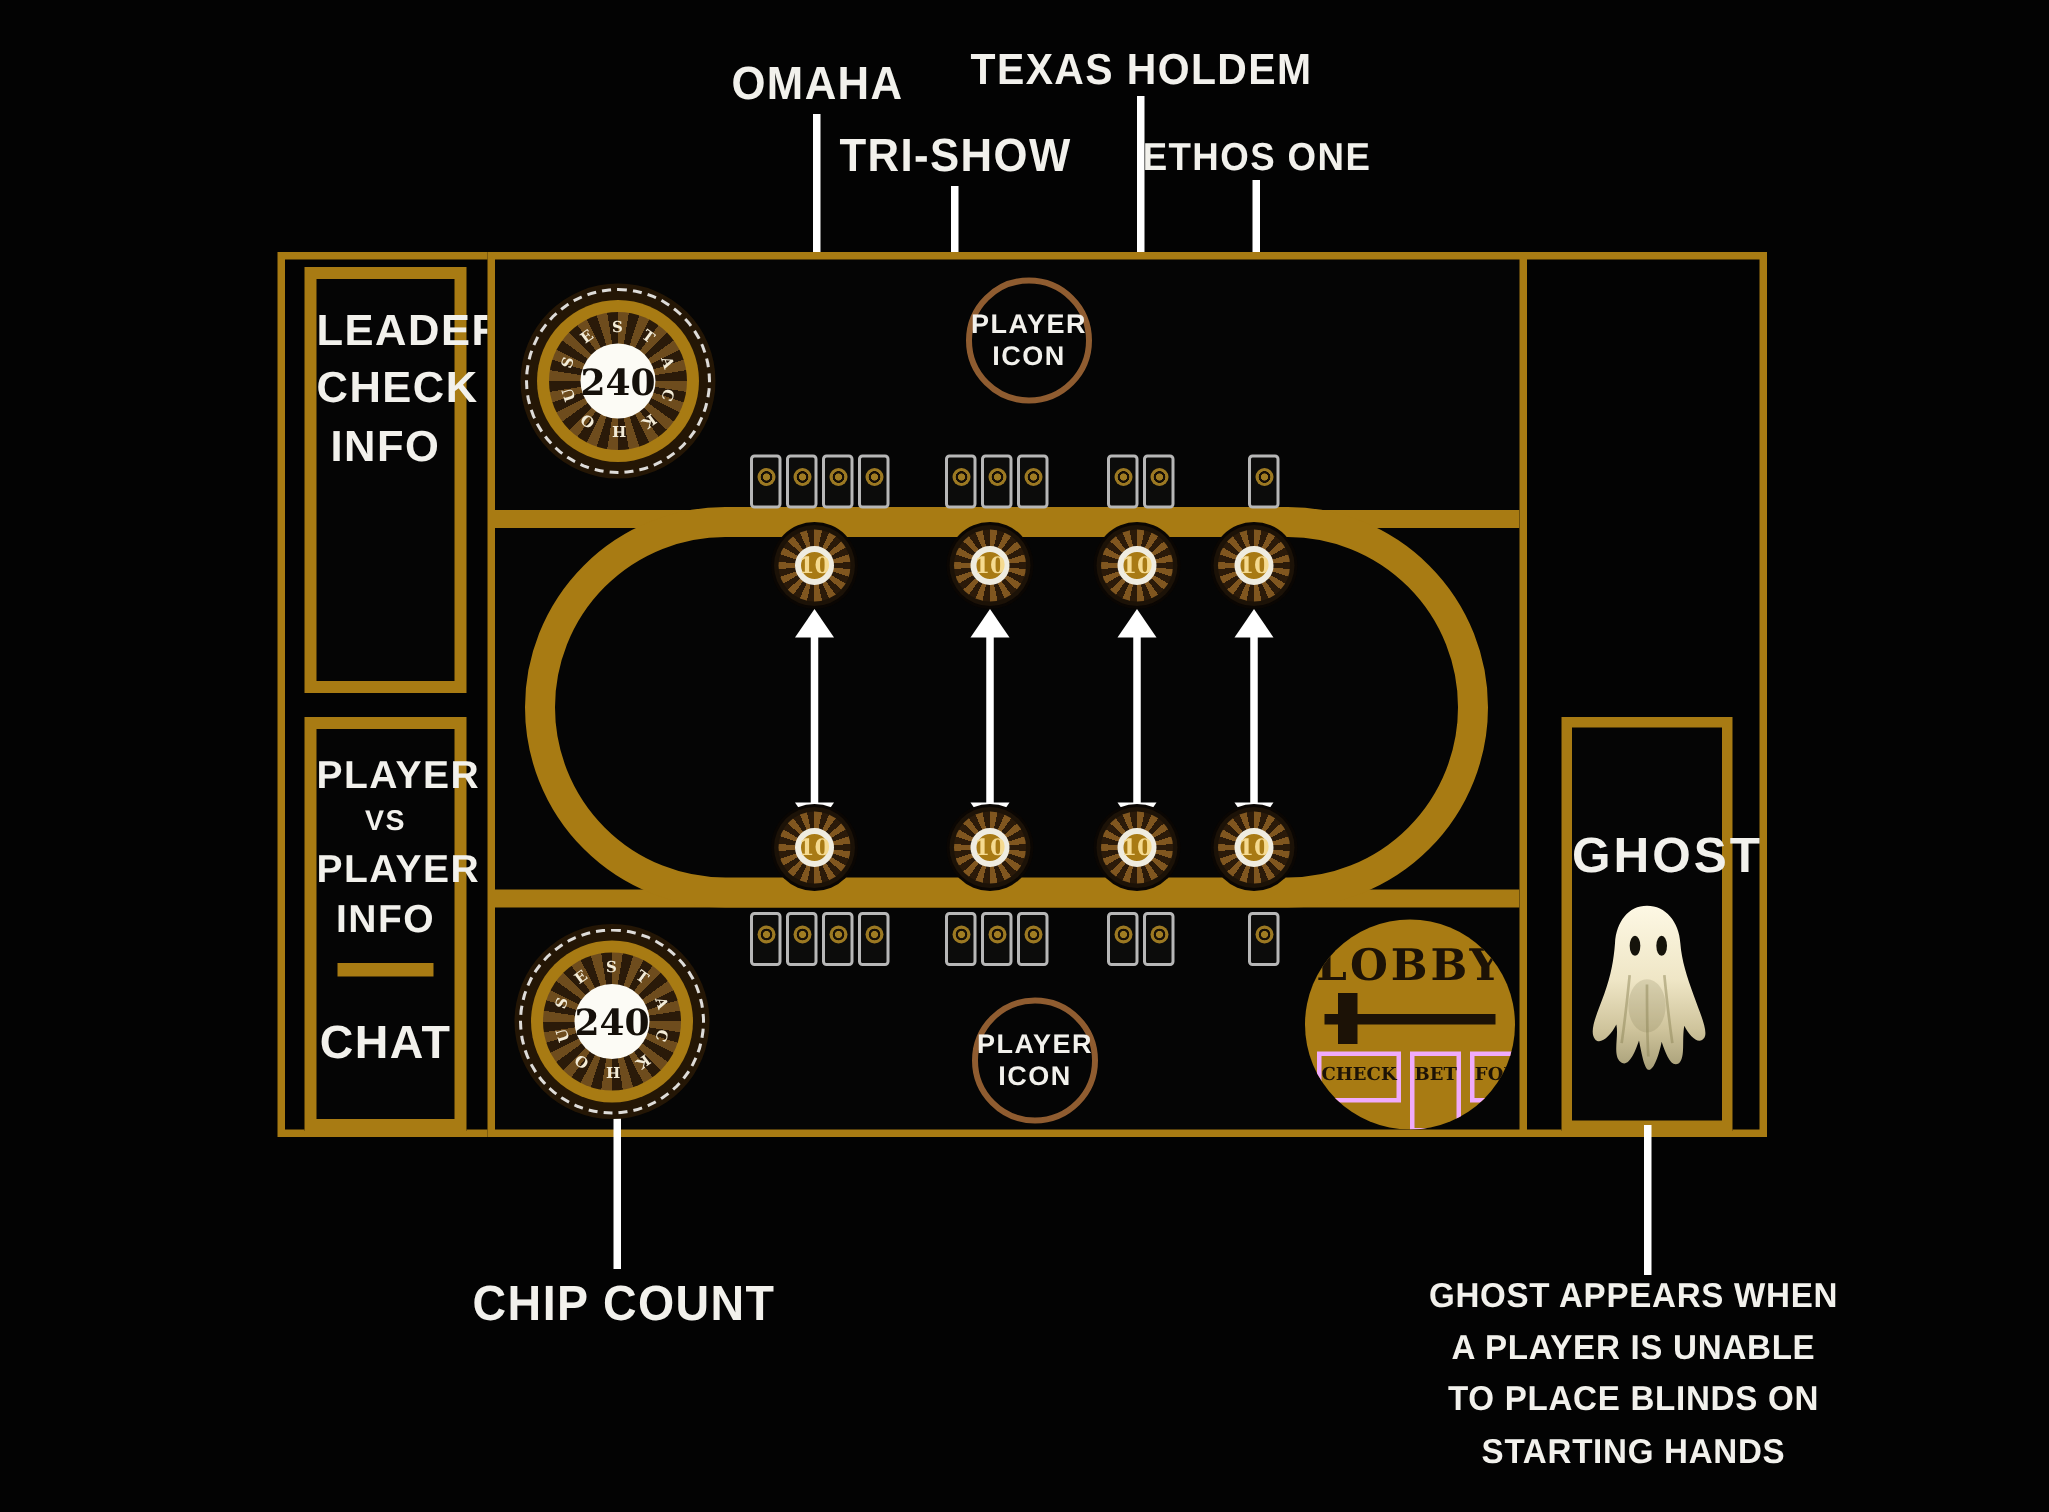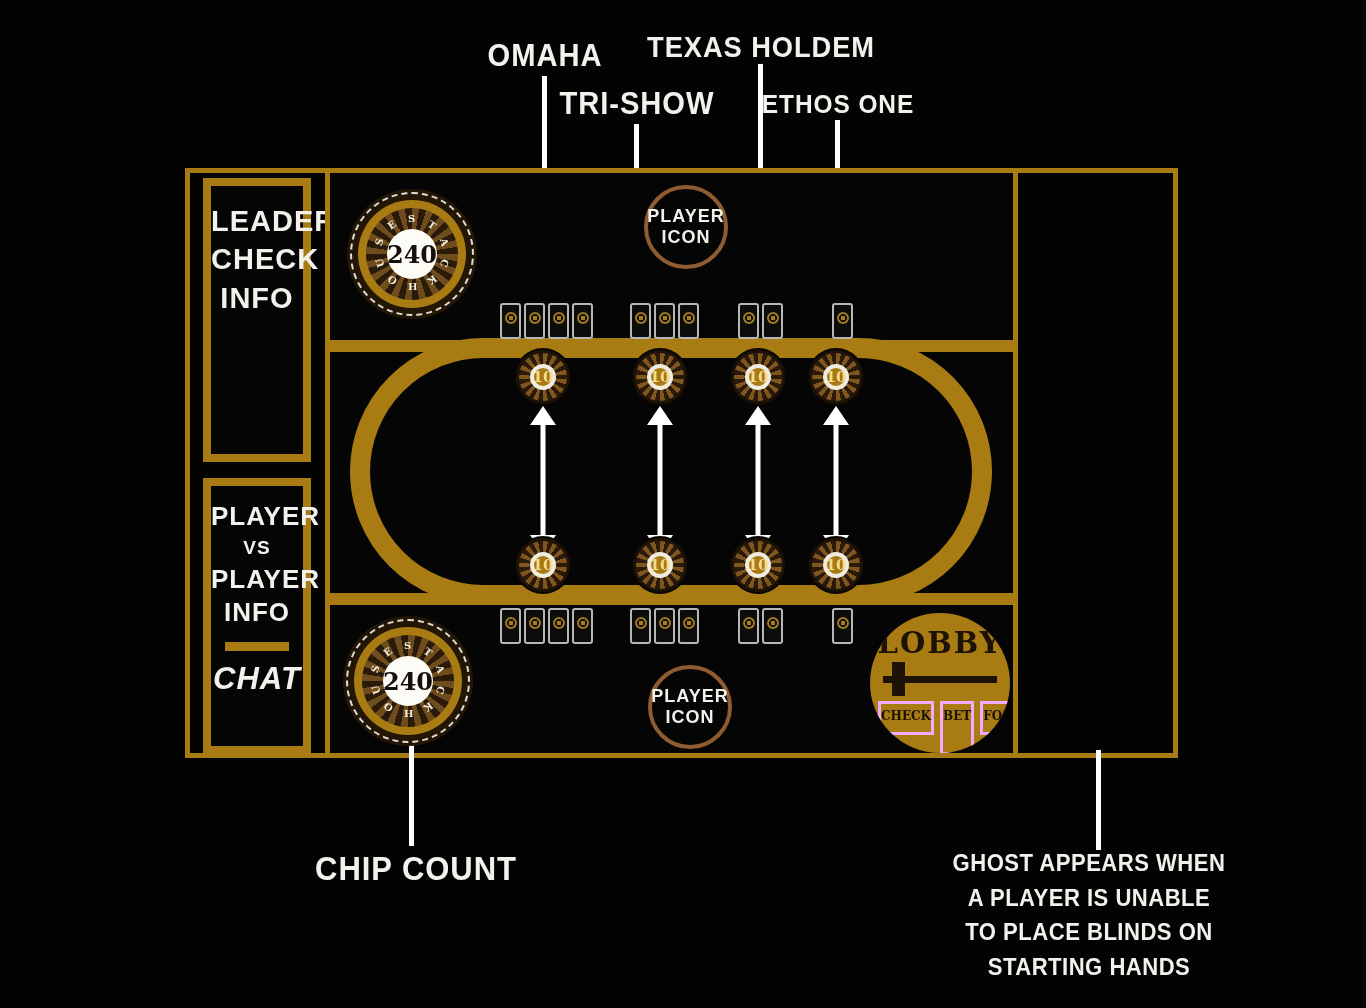--- a/index.html
+++ b/index.html
@@ -29,21 +29,21 @@
   .sidebox{box-sizing:border-box;background:#050505;}
   .lb1{left:203px;top:178px;width:108px;height:284px;border-width:8px;padding-top:16px;}
   .lb2{left:203px;top:478px;width:108px;height:276px;border-width:8px;padding-top:14px;}
   .rb1{left:1041px;top:179px;width:114px;height:283px;border-width:7px;
        display:flex;flex-direction:column;justify-content:center;align-items:center;gap:8px;}
   .rb2{left:1041px;top:478px;width:114px;height:276px;border-width:7px;padding-top:66px;}
   .l30{font-size:29px;line-height:1.32;}
   .l27{font-size:26px;line-height:1.3;}
   .l20{font-size:19px;line-height:1.2;margin:3px 0;}
   .l34{font-size:33px;line-height:1.2;}
-  .chat{font-size:31px;margin-top:10px;font-style:italic;}
+  .chat{font-size:31px;margin-top:26px;}
   .pvp-divider{width:64px;height:9px;background:var(--gold,#a87b13);margin:12px auto 0;}
   .ghost-wrap{text-align:center;margin-top:10px;}
   
   .center{left:325px;top:168px;width:693px;height:590px;border-width:5px;box-sizing:border-box;
           background:#050505;overflow:hidden;}
   .bar{position:absolute;left:0;right:0;height:12px;background:var(--gold,#a87b13);}
   .bar-top{top:167px;}
   .bar-bottom{top:420px;}
   .oval{position:absolute;left:20px;top:165px;width:642px;height:267px;box-sizing:border-box;
         border:20px solid var(--gold,#a87b13);border-radius:134px;}
@@ -139,20 +139,40 @@
   </div>
   <div class="abs goldborder sidebox lb2">
     <div class="wtext l27">PLAYER</div>
     <div class="wtext l20">VS</div>
     <div class="wtext l27">PLAYER</div>
     <div class="wtext l27">INFO</div>
     <div class="pvp-divider"></div>
     <div class="wtext chat">CHAT</div>
   </div>
 
+  <div class="abs goldborder sidebox rb2">
+    <div class="wtext ghost-label">GHOST</div>
+    <div class="ghost-wrap">
+      <svg width="80" height="120" viewBox="0 0 90 130">
+        <defs>
+          <linearGradient id="gg" x1="0" y1="0" x2="0" y2="1">
+            <stop offset="0" stop-color="#fdf8e4"></stop>
+            <stop offset="0.45" stop-color="#efe6c6"></stop>
+            <stop offset="0.75" stop-color="#cfc49c"></stop>
+            <stop offset="1" stop-color="#a89f78"></stop>
+          </linearGradient>
+        </defs>
+        <path fill="url(#gg)" d="M45 3 C31 3 22 15 21 31 C20 44 18 55 13 69 C8 83 1 97 6 103 C10 108 18 100 22 92 C24 101 19 115 25 120 C31 125 36 113 39 104 C41 114 43 125 46 126 C50 127 54 115 56 105 C59 114 63 125 69 121 C74 117 71 103 73 93 C77 101 84 108 88 102 C91 97 85 84 80 70 C75 56 71 44 70 31 C69 15 59 3 45 3 Z"></path>
+        <ellipse cx="45" cy="78" rx="14" ry="20" fill="#6f6a40" opacity="0.18"></ellipse>
+        <path d="M32 55 C30 75 28 92 26 106 M58 55 C60 75 62 92 64 106 M45 62 C45 82 45 100 46 116" stroke="#8d8558" stroke-width="2" fill="none" opacity="0.5"></path>
+        <ellipse cx="36" cy="33" rx="4" ry="7.5" fill="#15130b"></ellipse>
+        <ellipse cx="56" cy="33" rx="4" ry="7.5" fill="#15130b"></ellipse>
+      </svg>
+    </div>
+  </div>
 
   <div class="abs goldborder center">
     <div class="bar bar-top"></div>
     <div class="bar bar-bottom"></div>
     <div class="oval"></div>
 
     <div class="chip240 top">
       <div class="micro"></div>
       <div class="goldring"></div>
       <div class="pattern"></div>

